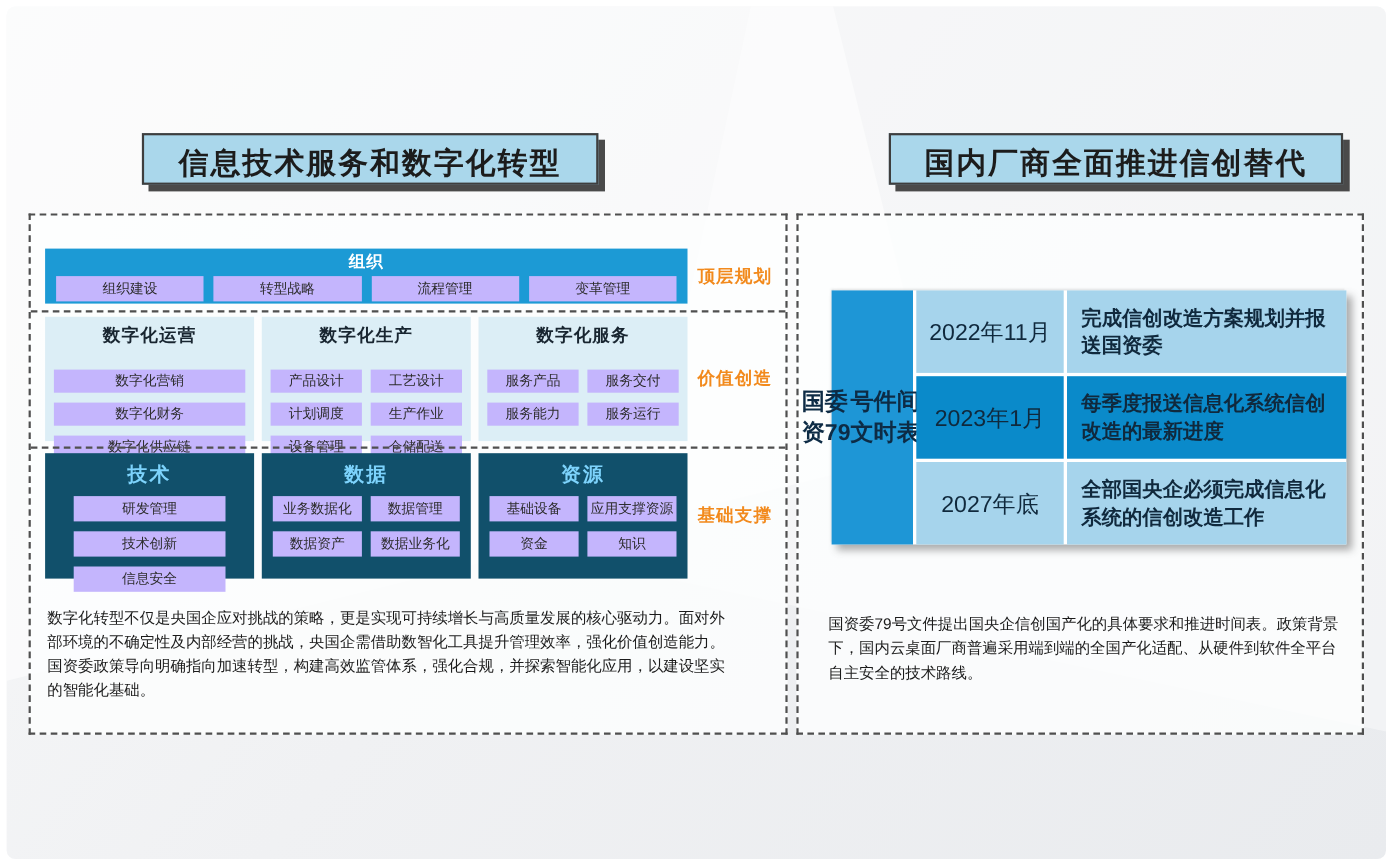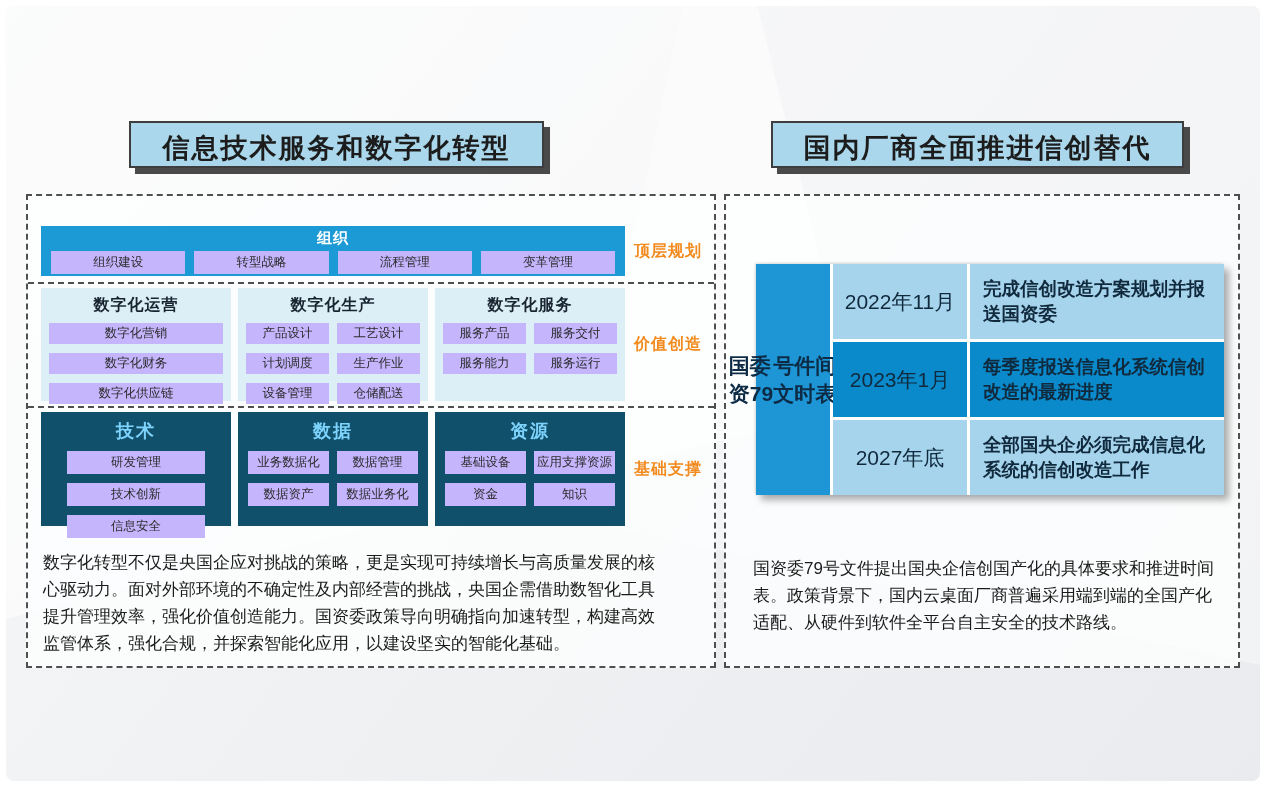--- a/index.html
+++ b/index.html
@@ -28,21 +28,21 @@
     position:absolute; top:103px; height:47px;
     background:#aad7eb;
     border:2px solid #3e3e3e;
     box-shadow:6px 6px 0 #4a4a4a;
     display:flex; align-items:flex-end; justify-content:center;
     font-size:27px; font-weight:700; color:#1c1c1c;
     letter-spacing:2px;
     margin-top:12px;
   }
   .title-left  { left:123px; width:415px; }
-  .title-right { left:765px; width:413px; }
+  .title-right { left:802px; width:413px; }
 
   
   .panel {
     position:absolute; top:188px; height:474px;
     border:2px dashed #4f4f4f;
     background:rgba(253,254,254,0.82);
   }
   .panel-left  { left:20px;  width:690px; }
   .panel-right { left:718px; width:516px; }
 
@@ -89,41 +89,41 @@
     display:flex; gap:7px;
   }
   .zone-mid { top:92px; height:113px; }
   .zone-bot { top:216px; height:114px; }
 
   .vcol {
     flex:1; background:#dceef6; padding:5px 8px 0 8px;
   }
   .vcol-header {
     text-align:center; font-size:16px; font-weight:700; color:#182530;
-    margin:2px 0 7px 0; letter-spacing:1px;
+    margin:2px 0 20px 0; letter-spacing:1px;
   }
   .items-1 { display:grid; grid-template-columns:1fr; gap:9px; }
   .items-2 { display:grid; grid-template-columns:1fr 1fr; gap:9px 8px; }
   .vcol .wbox { height:21px; }
 
   
   .dcol {
     flex:1; background:#11506b; padding:6px 10px 0 10px;
   }
   .dcol-header {
     text-align:center; font-size:18px; font-weight:700; color:#7dd3fc;
     margin:1px 0 8px 0; letter-spacing:2px;
   }
   .dcol .wbox { height:23px; font-size:12.5px; }
   .dcol .items-narrow { display:grid; grid-template-columns:1fr; gap:9px; margin:0 16px; }
 
   
   .paragraph {
     position:absolute; color:#1b1b1b;
-    font-size:17px; line-height:1.58; text-align:left;
+    font-size:14px; line-height:1.58; text-align:left;
   }
   .para-left  { left:15px; top:354px; width:620px; }
   .para-right { left:27px; top:360px; width:464px; }
 
   
   .timeline {
     position:absolute; left:30px; top:68px; right:14px;
     display:grid;
     grid-template-columns:74px 134px 1fr;
     grid-template-rows:repeat(3, 75px);

